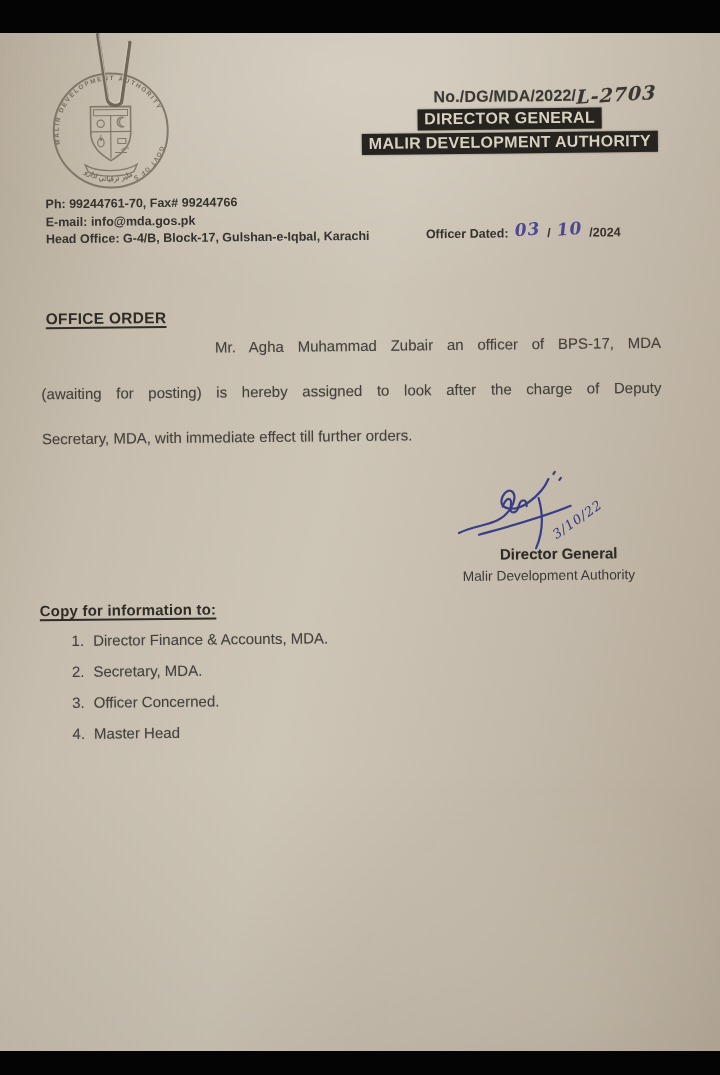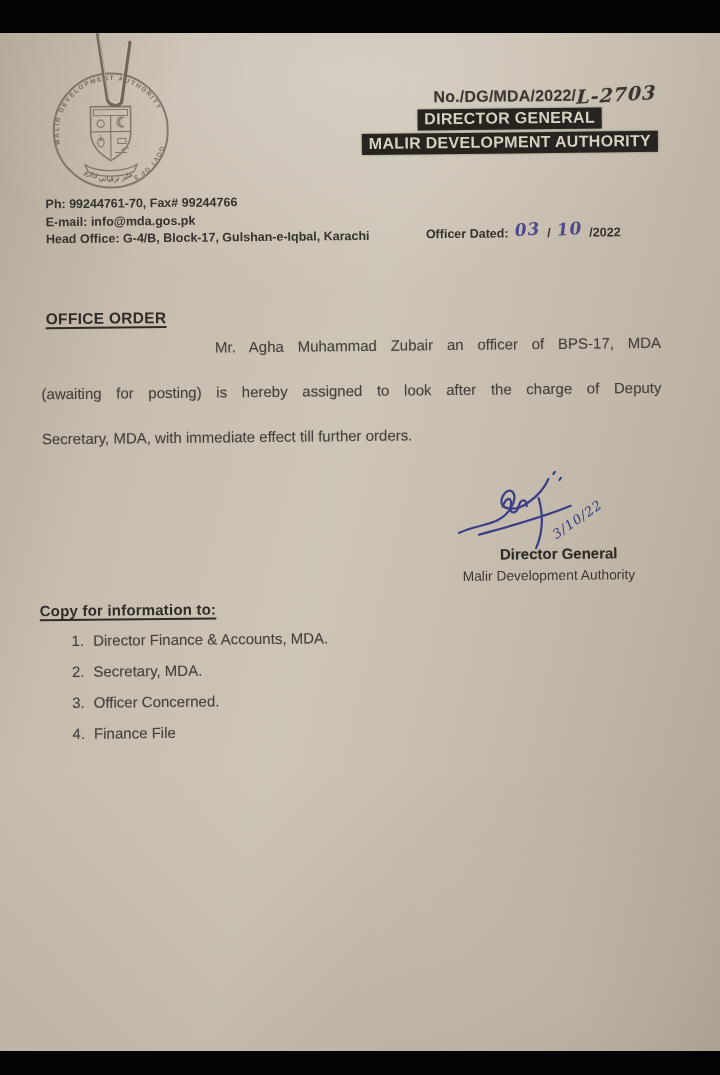--- a/index.html
+++ b/index.html
@@ -119,21 +119,21 @@
         <div>Ph: 99244761-70, Fax# 99244766</div>
         <div>E-mail: info@mda.gos.pk</div>
         <div>Head Office: G-4/B, Block-17, Gulshan-e-Iqbal, Karachi</div>
       </div>
 
       <div class="abs date-line">
         <span>Officer Dated:</span>
         <span class="ink ink-num">03</span>
         <span>/</span>
         <span class="ink ink-num">10</span>
-        <span>/2022</span>
+        <span>/2024</span>
       </div>
 
       <div class="abs order-heading">OFFICE ORDER</div>
 
       <div class="abs body-block">
         <div class="bline j indent">Mr. Agha Muhammad Zubair an officer of BPS-17, MDA</div>
         <div class="bline j">(awaiting for posting) is hereby assigned to look after the charge of Deputy</div>
         <div class="bline">Secretary, MDA, with immediate effect till further orders.</div>
       </div>
 
@@ -159,21 +159,21 @@
         <div class="cc-item">
           <span class="cc-num">2.</span>
           <span>Secretary, MDA.</span>
         </div>
         <div class="cc-item">
           <span class="cc-num">3.</span>
           <span>Officer Concerned.</span>
         </div>
         <div class="cc-item">
           <span class="cc-num">4.</span>
-          <span>Finance File</span>
+          <span>Master Head</span>
         </div>
       </div>
 
     </div>
   </div>
 
   <div class="bar bottom"></div>
 </div>
 
 </body></html>

